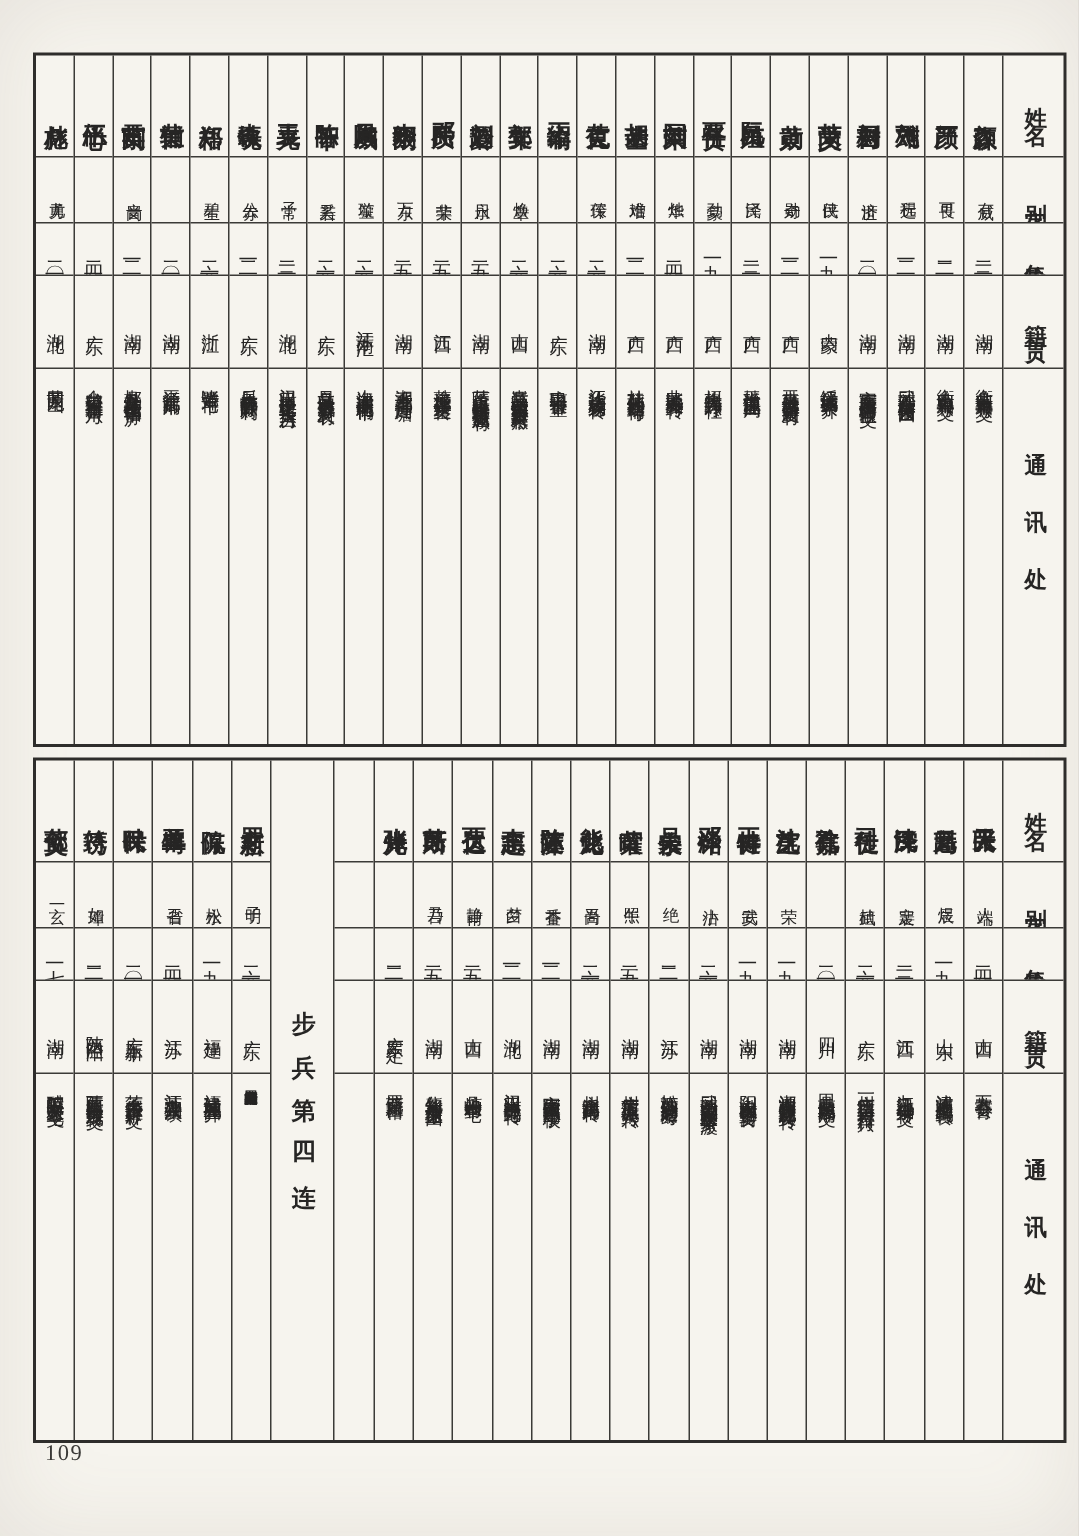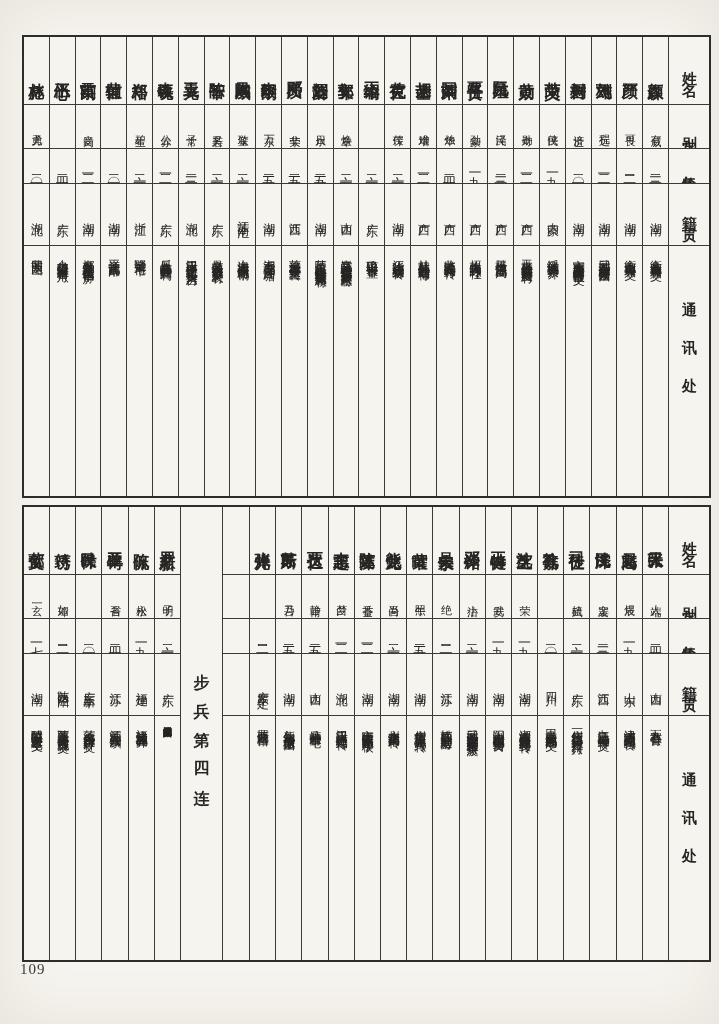--- a/index.html
+++ b/index.html
@@ -50,21 +50,21 @@
   .c-addr .vtext{font-size:12px;}
   .c-addr .vtext.small{font-size:9px;line-height:10px;letter-spacing:0;}
   .header-col .vtext{font-weight:700;font-size:15px;}
   .header-col .c-name .vtext{letter-spacing:12px;font-size:15px;line-height:15px;}
   .header-col .c-byname .vtext{letter-spacing:3px;}
   .header-col .c-age .vtext{letter-spacing:1px;font-size:14px;}
   .header-col .c-native .vtext{letter-spacing:11px;}
   .header-col .c-addr .vtext{letter-spacing:38px;margin-top:40px;}
   .section-cell .vtext{font-size:16px;font-weight:700;letter-spacing:29px;line-height:20px;}
   .page-number{
-    position:absolute;left:20px;top:961px;
+    position:absolute;left:30px;top:961px;
     font-size:15px;letter-spacing:1px;color:#3a3937;
     font-family:"Liberation Serif","DejaVu Serif",serif;
   }
 </style>
 </head>
 <body>
 
 <div class="page">
   <section class="roster t-top" id="table-0">
       <div class="col header-col">

